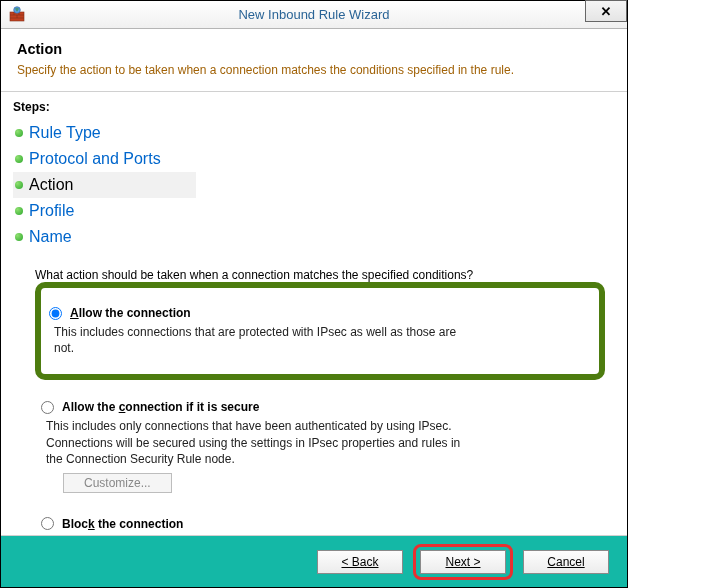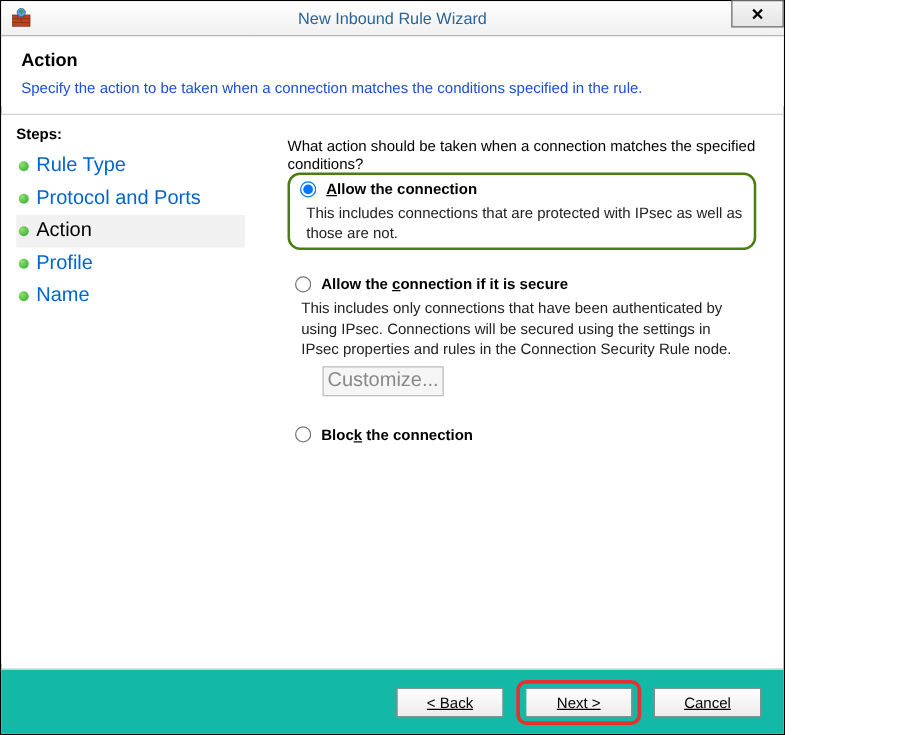--- a/index.html
+++ b/index.html
@@ -58,29 +58,30 @@
     padding: 12px 16px 8px 16px;
     background: #fff;
   }
   .header h1 {
     margin: 0 0 6px 0;
     font-size: 14.5px;
     font-weight: bold;
   }
   .header .subtitle {
     font-size: 12px;
-    color: #1d4ed8;
+    color: #a16207;
   }
   .divider {
     border-top: 1px solid #d0d0d0;
     margin: 6px 0 0 0;
   }
   .body {
     display: flex;
     height: calc(100% - 28px - 67px - 52px);
+    flex-direction: column;
   }
   .sidebar {
     width: 195px;
     padding: 8px 0 0 12px;
     background: #fff;
   }
   .sidebar .steps-label {
     font-weight: bold;
     font-size: 12px;
     margin-bottom: 6px;
@@ -113,23 +114,23 @@
     padding: 18px 22px 0 34px;
     position: relative;
   }
   .prompt {
   }
   .option {
     margin-bottom: 16px;
     padding: 4px 6px;
   }
   .option.highlighted {
-    border: 2px solid #4d7c0f;
+    border: 6px solid #4d7c0f;
     border-radius: 10px;
-    padding: 4px 8px;
+    padding: 18px 8px;
   }
   .option-head {
     display: flex;
     align-items: center;
     gap: 8px;
   }
   .option-head input[type=radio] {
     margin: 0;
   }
   .option-title {
@@ -138,22 +139,22 @@
   .option-title .ul { text-decoration: underline; }
   .option-desc {
     margin: 4px 0 0 5px;
     font-size: 12px;
     color: #222;
     line-height: 1.35;
     max-width: 420px;
   }
   .customize-btn {
     margin: 6px 0 0 22px;
-    padding: 2px 3px;
-    font-size: 16px;
+    padding: 2px 20px;
+    font-size: 12px;
     color: #888;
     background: #f5f5f5;
     border: 1px solid #bdbdbd;
     cursor: default;
   }
   .footer {
     position: absolute;
     left: 0; right: 0; bottom: 0;
     height: 52px;
     border-top: 1px solid #d0d0d0;

